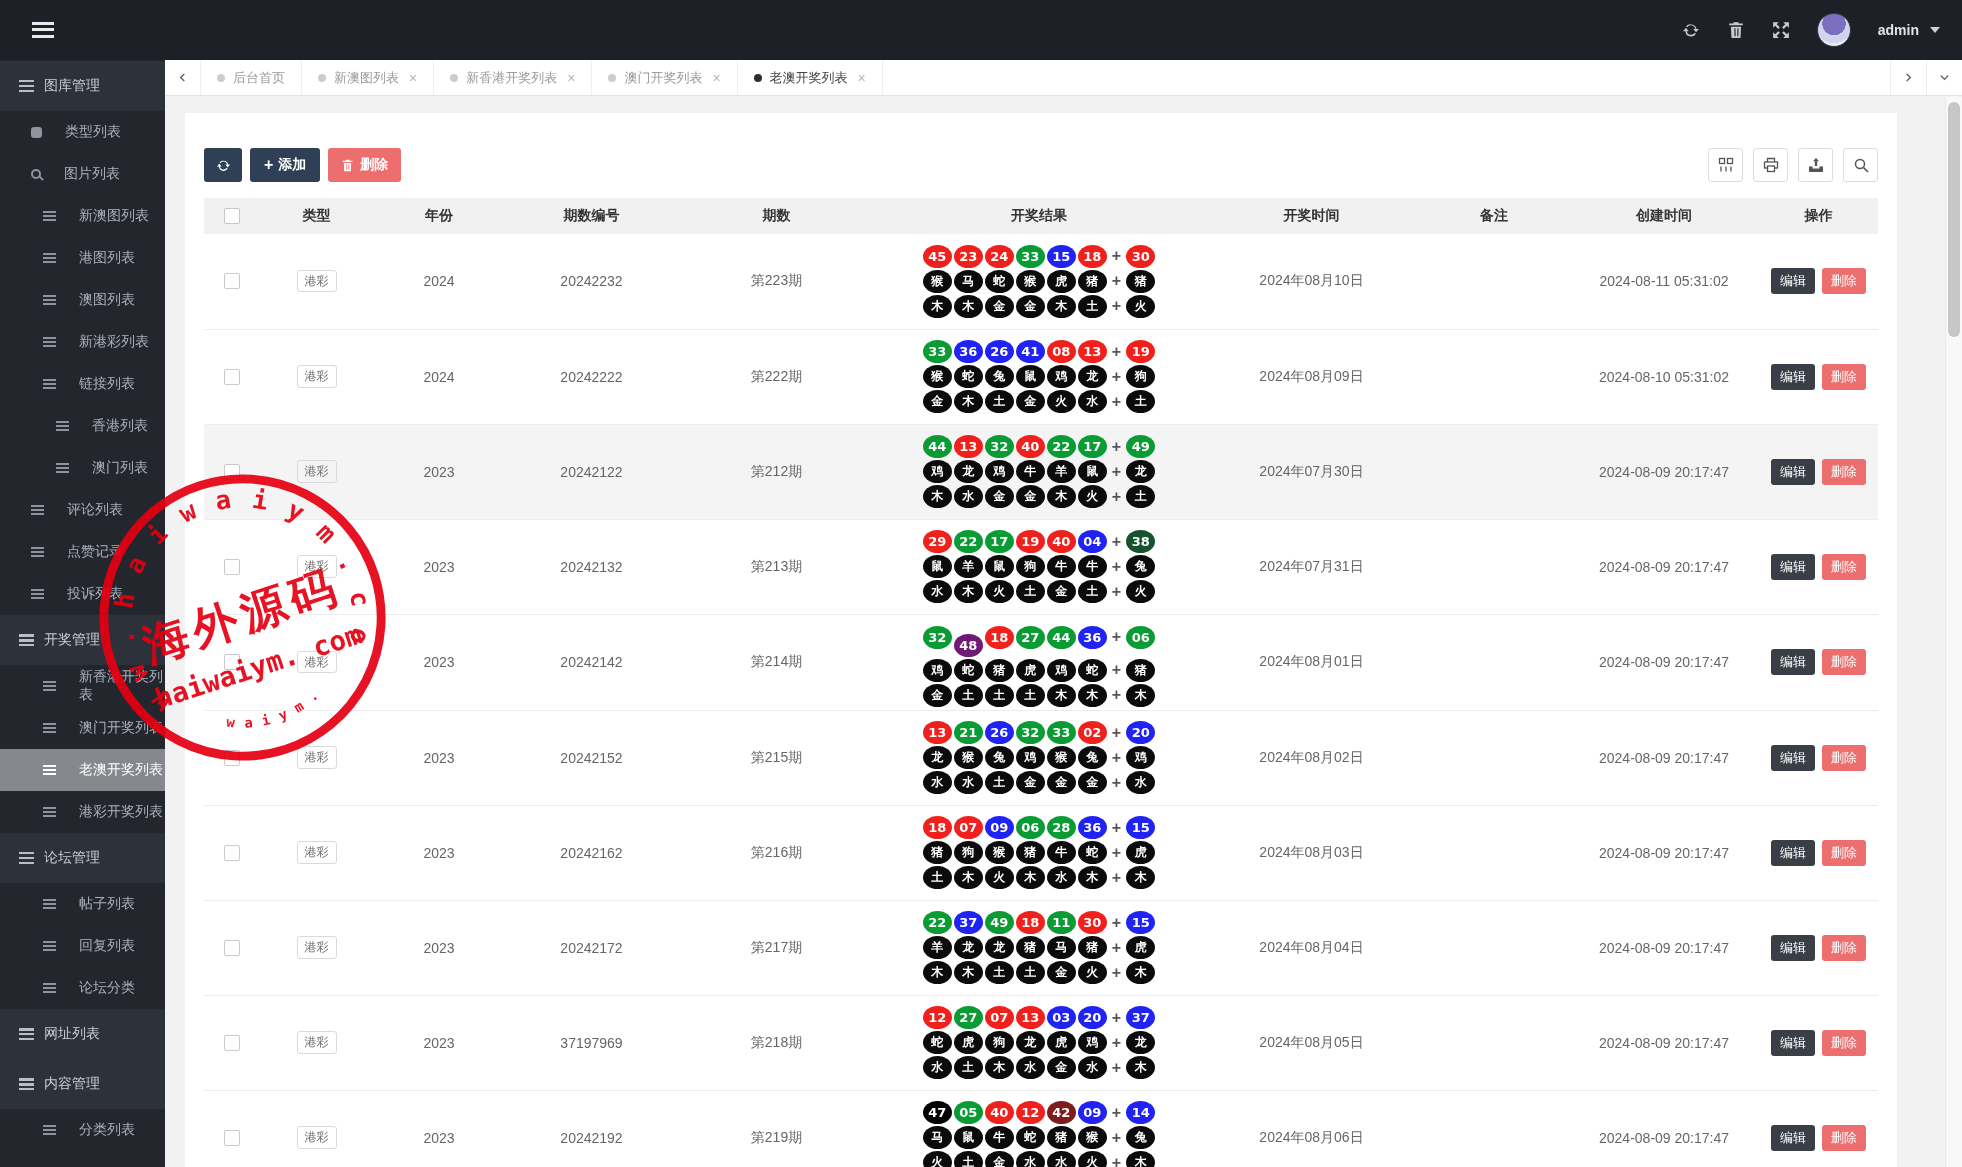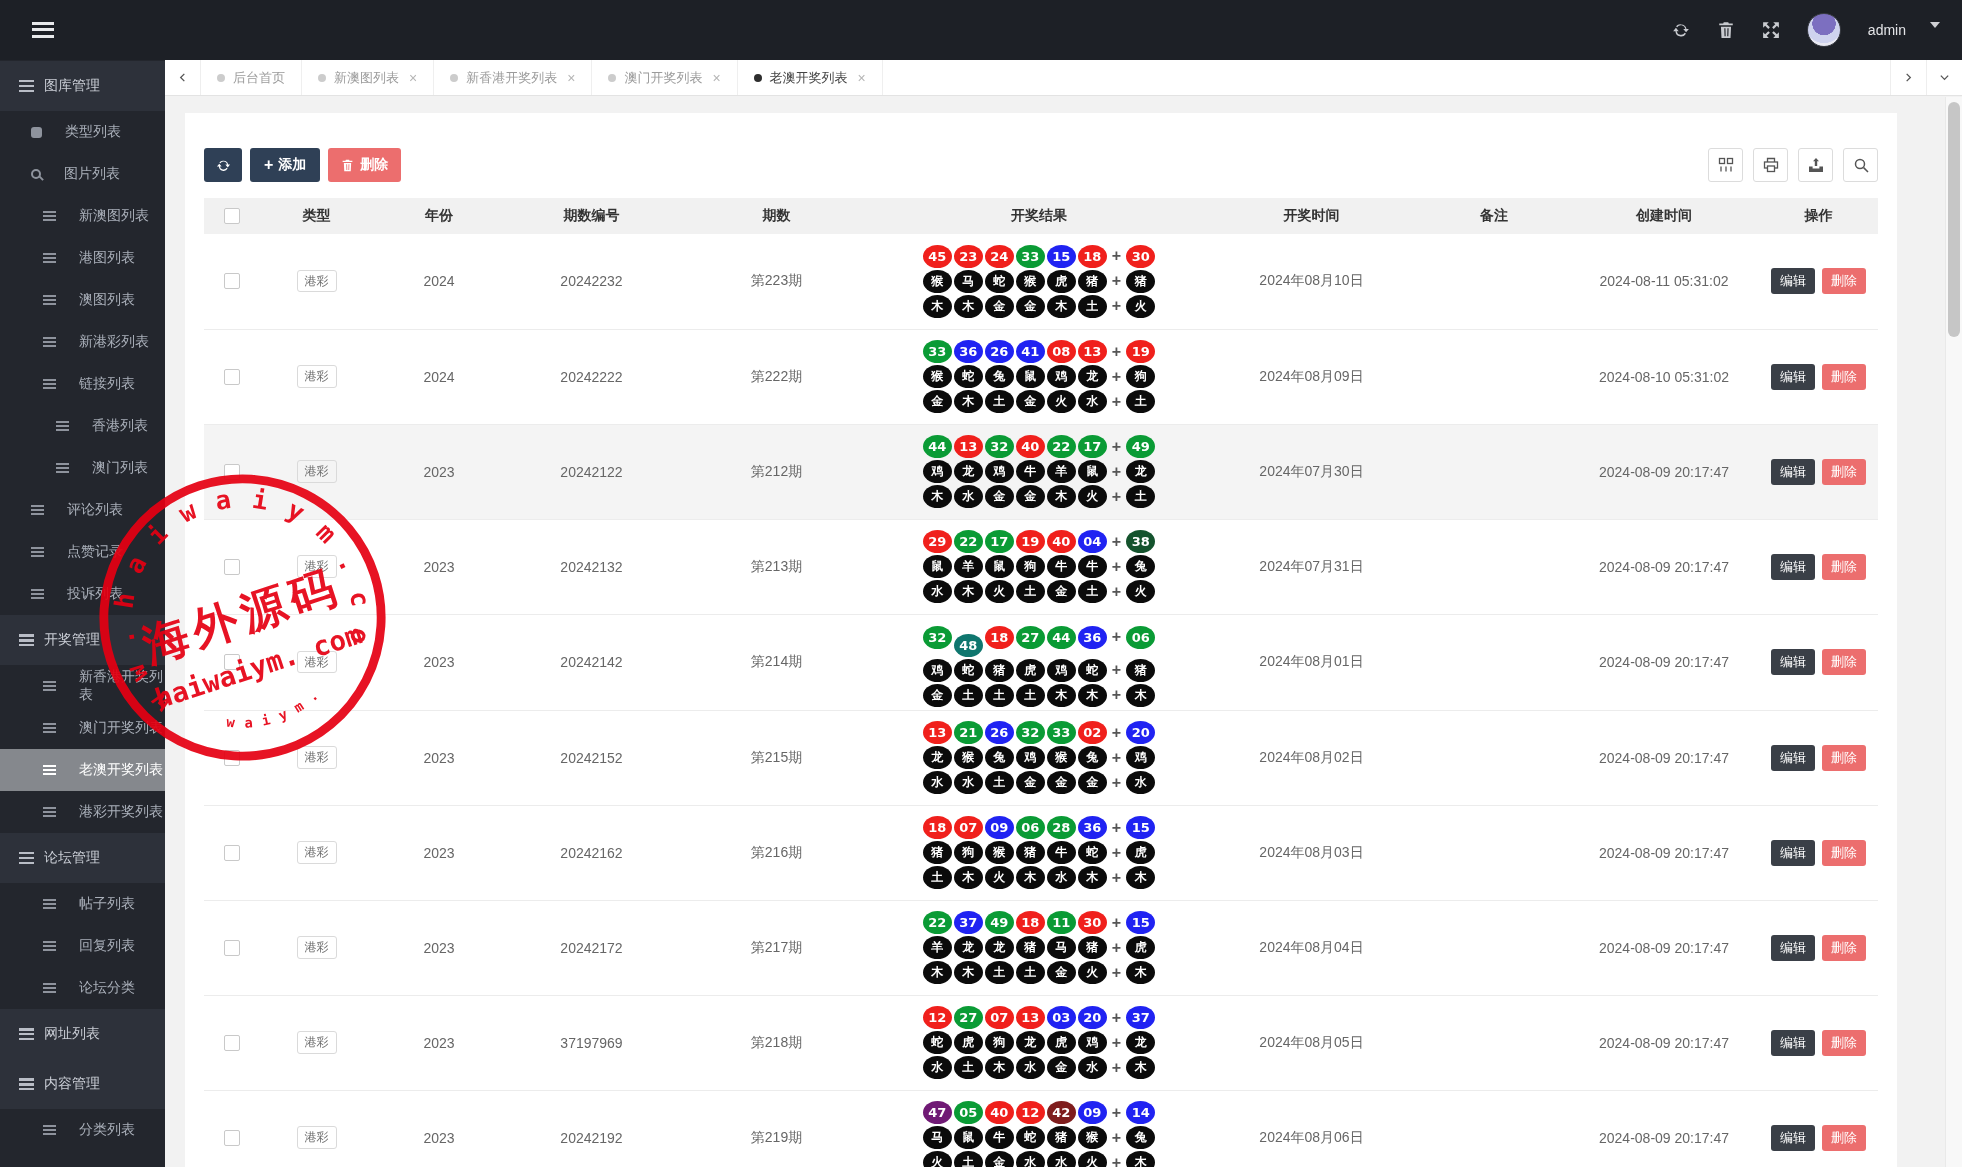--- a/index.html
+++ b/index.html
@@ -15,21 +15,21 @@
   .logo-title { color:#ffffff; font-size:21px; font-weight:bold; letter-spacing:1px; white-space:nowrap; }
   .hamburger { width:22px; height:16px; margin-left:32px; cursor:pointer;
     background:repeating-linear-gradient(to bottom,#e8e9eb 0 3px,transparent 3px 6.5px); }
   .nav-menu { display:flex; height:100%; margin-left:28px; }
   .nav-item { padding:0 21px; line-height:60px; color:#f0f1f3; font-size:15px; font-weight:bold; cursor:pointer; white-space:nowrap; }
   .nav-item.active { background:#7d8086; }
   .nav-right { margin-left:auto; display:flex; align-items:center; gap:27px; padding-right:22px; color:#c9cbd0; }
   .nav-ico { width:18px; height:18px; color:#c9cbd0; cursor:pointer; }
   .avatar { width:34px; height:34px; border-radius:50%; flex:none; cursor:pointer;
     background:radial-gradient(circle at 50% 30%, #7c6fc0 0 42%, #cfd3ee 43% 70%, #e9e9f2 71%); border:1px solid #3a3d44; }
-  .admin-wrap { display:flex; align-items:flex-start; gap:24px; cursor:pointer; }
+  .admin-wrap { display:flex; align-items:center; gap:11px; cursor:pointer;font-weight:bold; }
   .admin-name { color:#e3e4e7; font-size:14px; }
   .caret { width:0; height:0; border-left:5px solid transparent; border-right:5px solid transparent; border-top:6px solid #cfd0d4; }
   
   .tabbar { position:absolute; top:60px; left:165px; right:0; height:36px; background:#fff; border-bottom:1px solid #e3e3e3; display:flex; align-items:stretch; z-index:25; }
   .tab-arrow { width:36px; display:flex; align-items:center; justify-content:center; color:#555; border-right:1px solid #eee; cursor:pointer; flex:none; }
   .tab-arrow.rt { border-right:none; border-left:1px solid #eee; }
   .tab-list { display:flex; align-items:stretch; flex:1 1 auto; overflow:hidden; }
   .tab { display:flex; align-items:center; gap:8px; padding:0 16px; font-size:13px; color:#9b9b9b; border-right:1px solid #efefef; cursor:pointer; white-space:nowrap; }
   .tab .dot { width:8px; height:8px; border-radius:50%; background:#cccccc; flex:none; }
   .tab.active { color:#444; }
@@ -521,21 +521,21 @@
             <td>
               <span class="cb"></span>
             </td>
             <td><span class="badge">港彩</span></td>
             <td>2023</td>
             <td>20242142</td>
             <td>第214期</td>
             <td>
               <div class="bline">
                 <span class="ball" style="background: rgb(10, 155, 53);">32</span>
-                <span class="ball" style="background: #0f766e; margin-top: 16px;">48</span>
+                <span class="ball" style="background: #701a75; margin-top: 16px;">48</span>
                 <span class="ball" style="background: rgb(240, 32, 28);">18</span>
                 <span class="ball" style="background: rgb(10, 155, 53);">27</span>
                 <span class="ball" style="background: rgb(10, 155, 53);">44</span>
                 <span class="ball" style="background: rgb(32, 35, 242);">36</span>
                 <span class="plus">+</span>
                 <span class="ball" style="background: rgb(10, 155, 53);">06</span>
               </div>
               <div class="bline">
                 <span class="ball bk">鸡</span>
                 <span class="ball bk">蛇</span>
@@ -745,21 +745,21 @@
           <tr>
             <td>
               <span class="cb"></span>
             </td>
             <td><span class="badge">港彩</span></td>
             <td>2023</td>
             <td>20242192</td>
             <td>第219期</td>
             <td>
               <div class="bline">
-                <span class="ball" style="background: #701a75;">47</span>
+                <span class="ball" style="background: #000000;">47</span>
                 <span class="ball" style="background: rgb(10, 155, 53);">05</span>
                 <span class="ball" style="background: rgb(240, 32, 28);">40</span>
                 <span class="ball" style="background: rgb(240, 32, 28);">12</span>
                 <span class="ball" style="background: #7f1d1d; text-align: right;">42</span>
                 <span class="ball" style="background: rgb(32, 35, 242);">09</span>
                 <span class="plus">+</span>
                 <span class="ball" style="background: rgb(32, 35, 242);">14</span>
               </div>
               <div class="bline">
                 <span class="ball bk">马</span>

